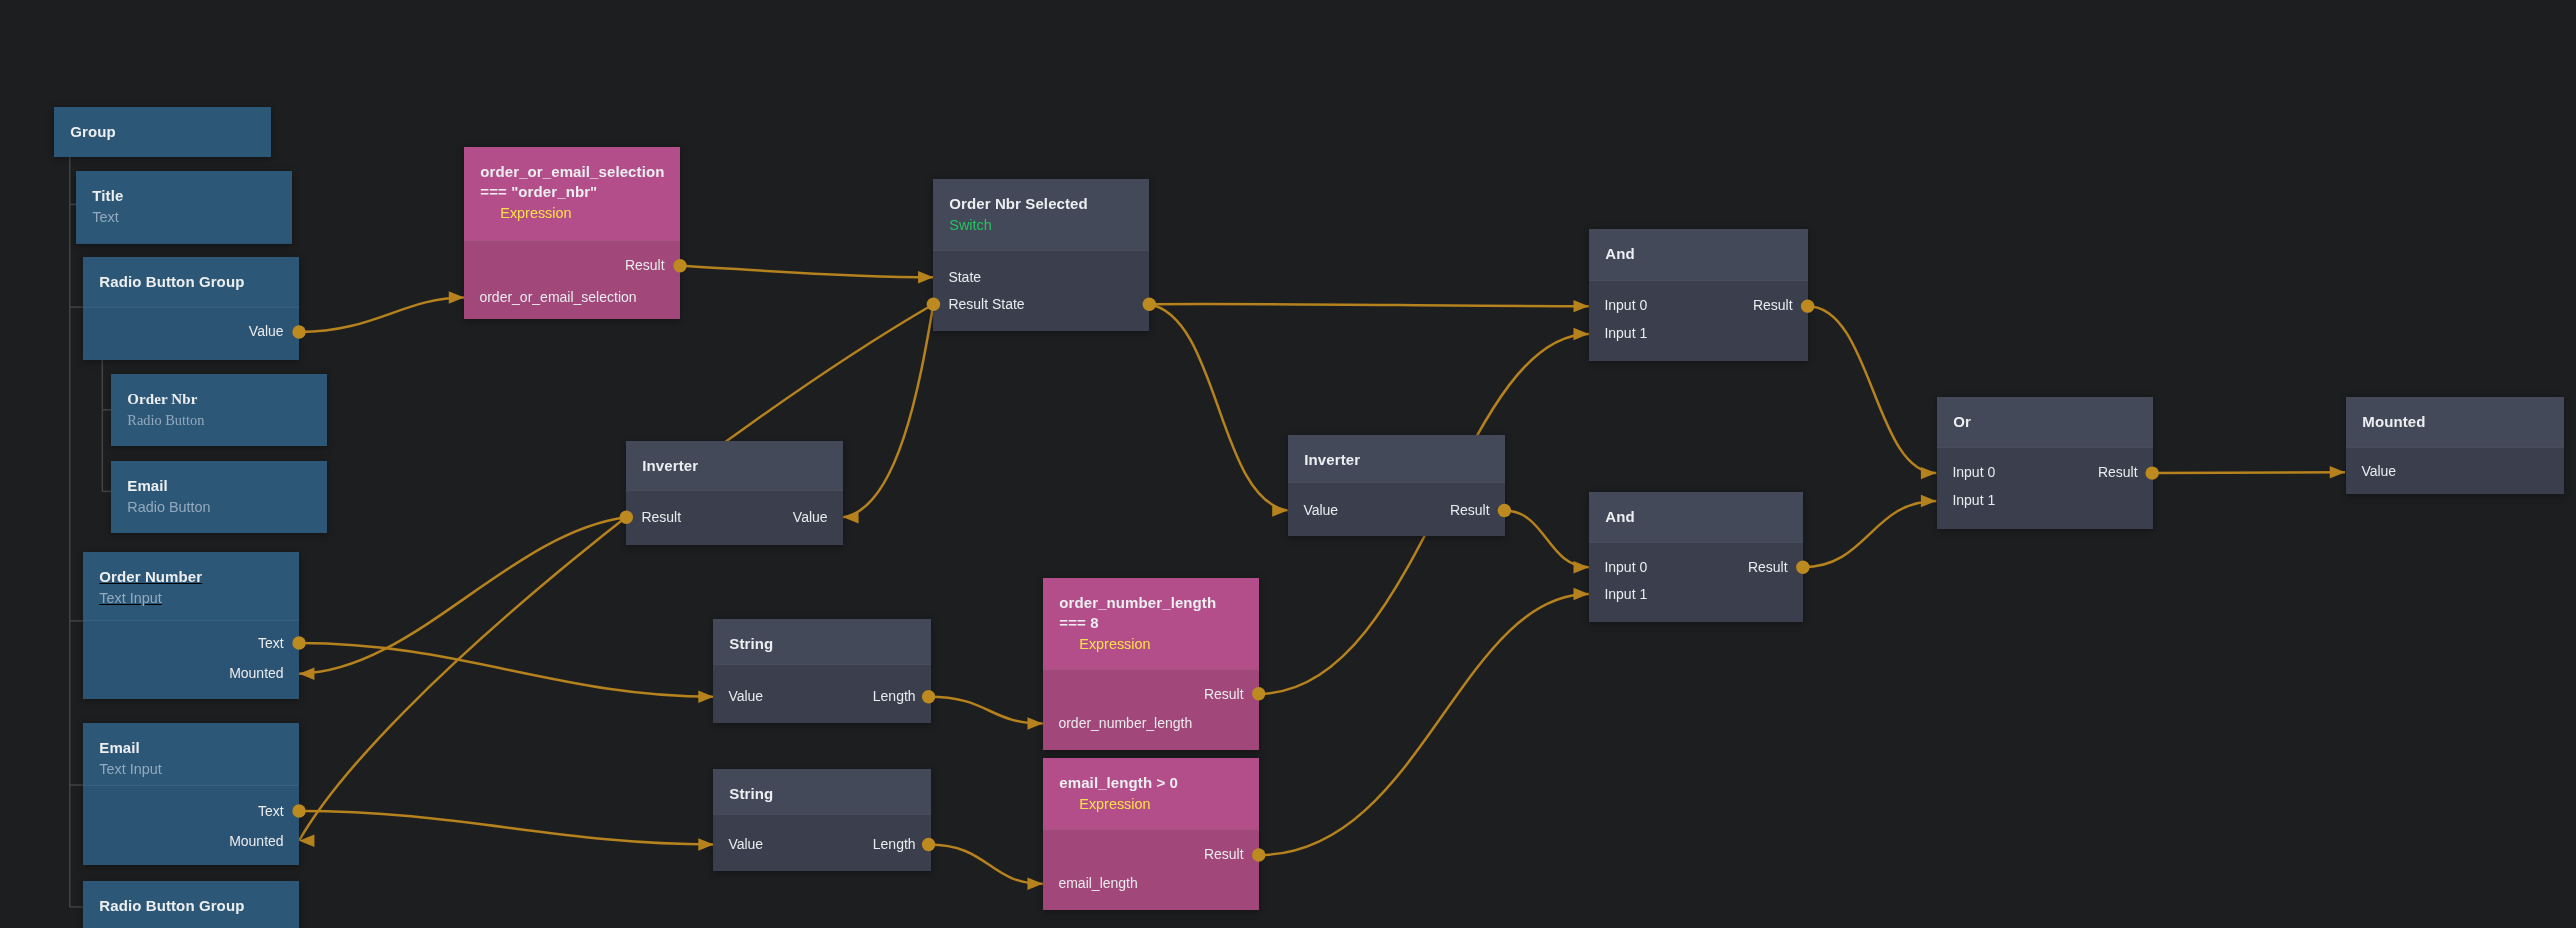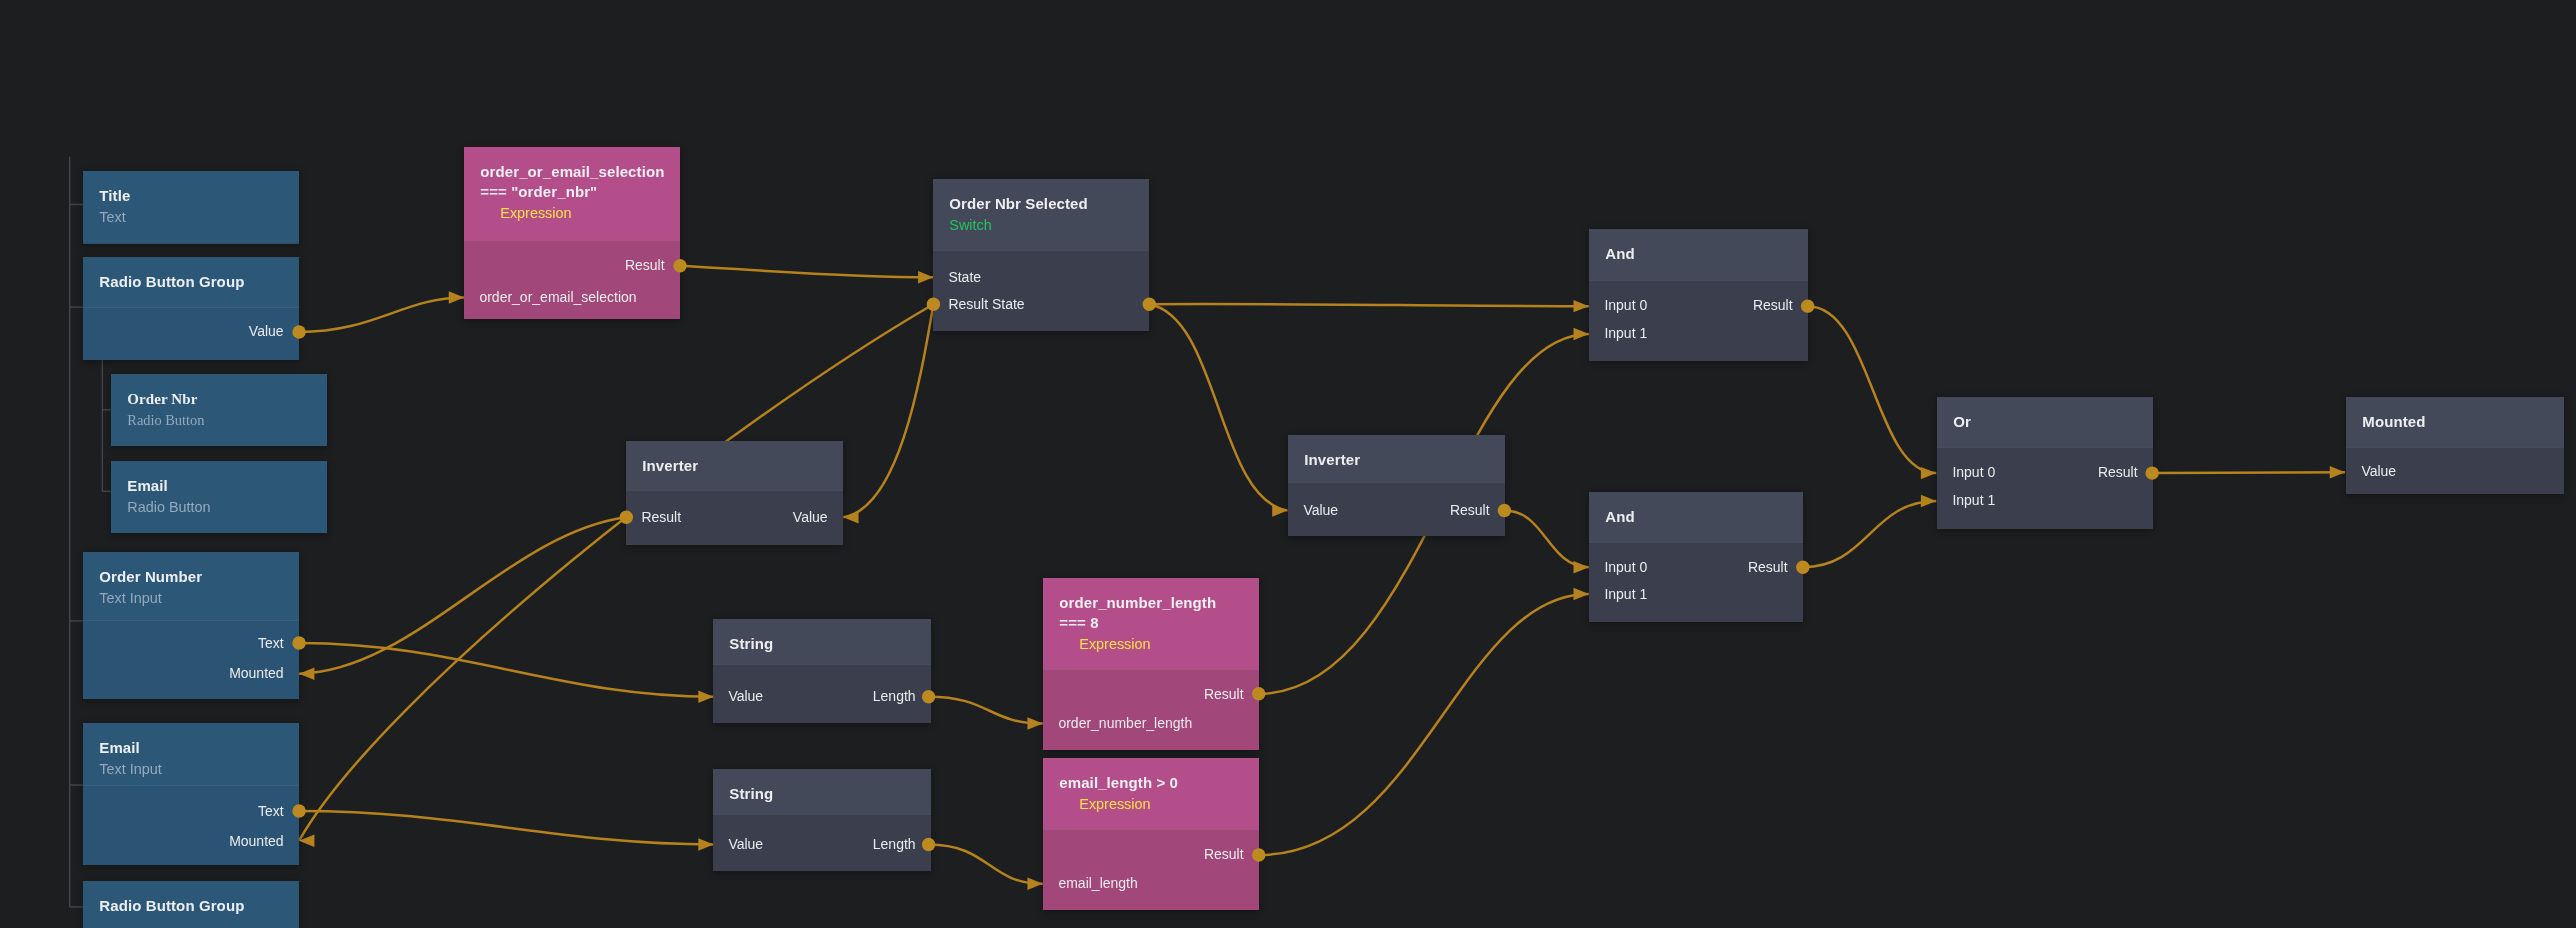--- a/index.html
+++ b/index.html
@@ -78,21 +78,27 @@
       <path d="M 967 726 C 1030 726, 1030 754, 1086 754" fill="none" stroke="#b5821e" stroke-width="2.6">string-1.Length -&gt; expr-order-number-length.order_number_length</path>
       <path d="M 967 880 C 1030 880, 1030 921, 1086 921" fill="none" stroke="#b5821e" stroke-width="2.6">string-2.Length -&gt; expr-email-length.email_length</path>
       <path d="M 1311 723 C 1480 723, 1520 348, 1655 348" fill="none" stroke="#b5821e" stroke-width="2.6">expr-order-number-length.Result -&gt; and-1.Input 1</path>
       <path d="M 1311 891 C 1480 891, 1520 619, 1655 619" fill="none" stroke="#b5821e" stroke-width="2.6">expr-email-length.Result -&gt; and-2.Input 1</path>
       <path d="M 1567 532 C 1610 532, 1612 591, 1655 591" fill="none" stroke="#b5821e" stroke-width="2.6">inverter-2.Result -&gt; and-2.Input 0</path>
       <path d="M 1883 319 C 1950 319, 1952 493, 2017 493" fill="none" stroke="#b5821e" stroke-width="2.6">and-1.Result -&gt; or.Input 0</path>
       <path d="M 1878 591 C 1945 591, 1950 522, 2017 522" fill="none" stroke="#b5821e" stroke-width="2.6">and-2.Result -&gt; or.Input 1</path>
       <path d="M 2242 493 C 2310 493, 2370 492, 2443 492" fill="none" stroke="#b5821e" stroke-width="2.6">or.Result -&gt; boolean.Value</path>
     </svg>
   <div id="nodes-layer">
-      <div class="node component" style="left: 83px; top: 171px; width: 216px; height: 73px;">
+      <div class="node component" style="left: 54px; top: 107px; width: 217px; height: 50px;">
+        <div class="header-bg" style="height: 50px;"></div>
+        <div class="header">
+          <div class="title">Group</div>
+        </div>
+      </div>
+      <div class="node component" style="left: 76px; top: 171px; width: 216px; height: 73px;">
         <div class="header-bg" style="height: 71px;"></div>
         <div class="header">
           <div class="title">Title</div>
           <div class="subtitle">Text</div>
         </div>
       </div>
       <div class="node component" style="left: 83px; top: 257px; width: 216px; height: 103px;">
         <div class="header-bg" style="height: 50px;"></div>
         <div class="body" style="top: 50px;"></div>
         <div class="header">
@@ -109,21 +115,21 @@
           <div class="subtitle">Radio Button</div>
         </div>
       </div>
       <div class="node component" style="left: 111px; top: 461px; width: 216px; height: 72px;">
         <div class="header-bg" style="height: 72px;"></div>
         <div class="header">
           <div class="title">Email</div>
           <div class="subtitle">Radio Button</div>
         </div>
       </div>
-      <div class="node component" style="left: 83px; top: 552px; width: 216px; height: 147px;">
+      <div class="node component" style="left: 83px; top: 552px; width: 216px; height: 147px; text-decoration: underline;">
         <div class="header-bg" style="height: 68px;"></div>
         <div class="body" style="top: 68px;"></div>
         <div class="header">
           <div class="title">Order Number</div>
           <div class="subtitle">Text Input</div>
         </div>
         <div class="row" style="top: 81px;">
           <span class="lbl-right">Text</span>
         </div>
         <div class="row" style="top: 111px;">

